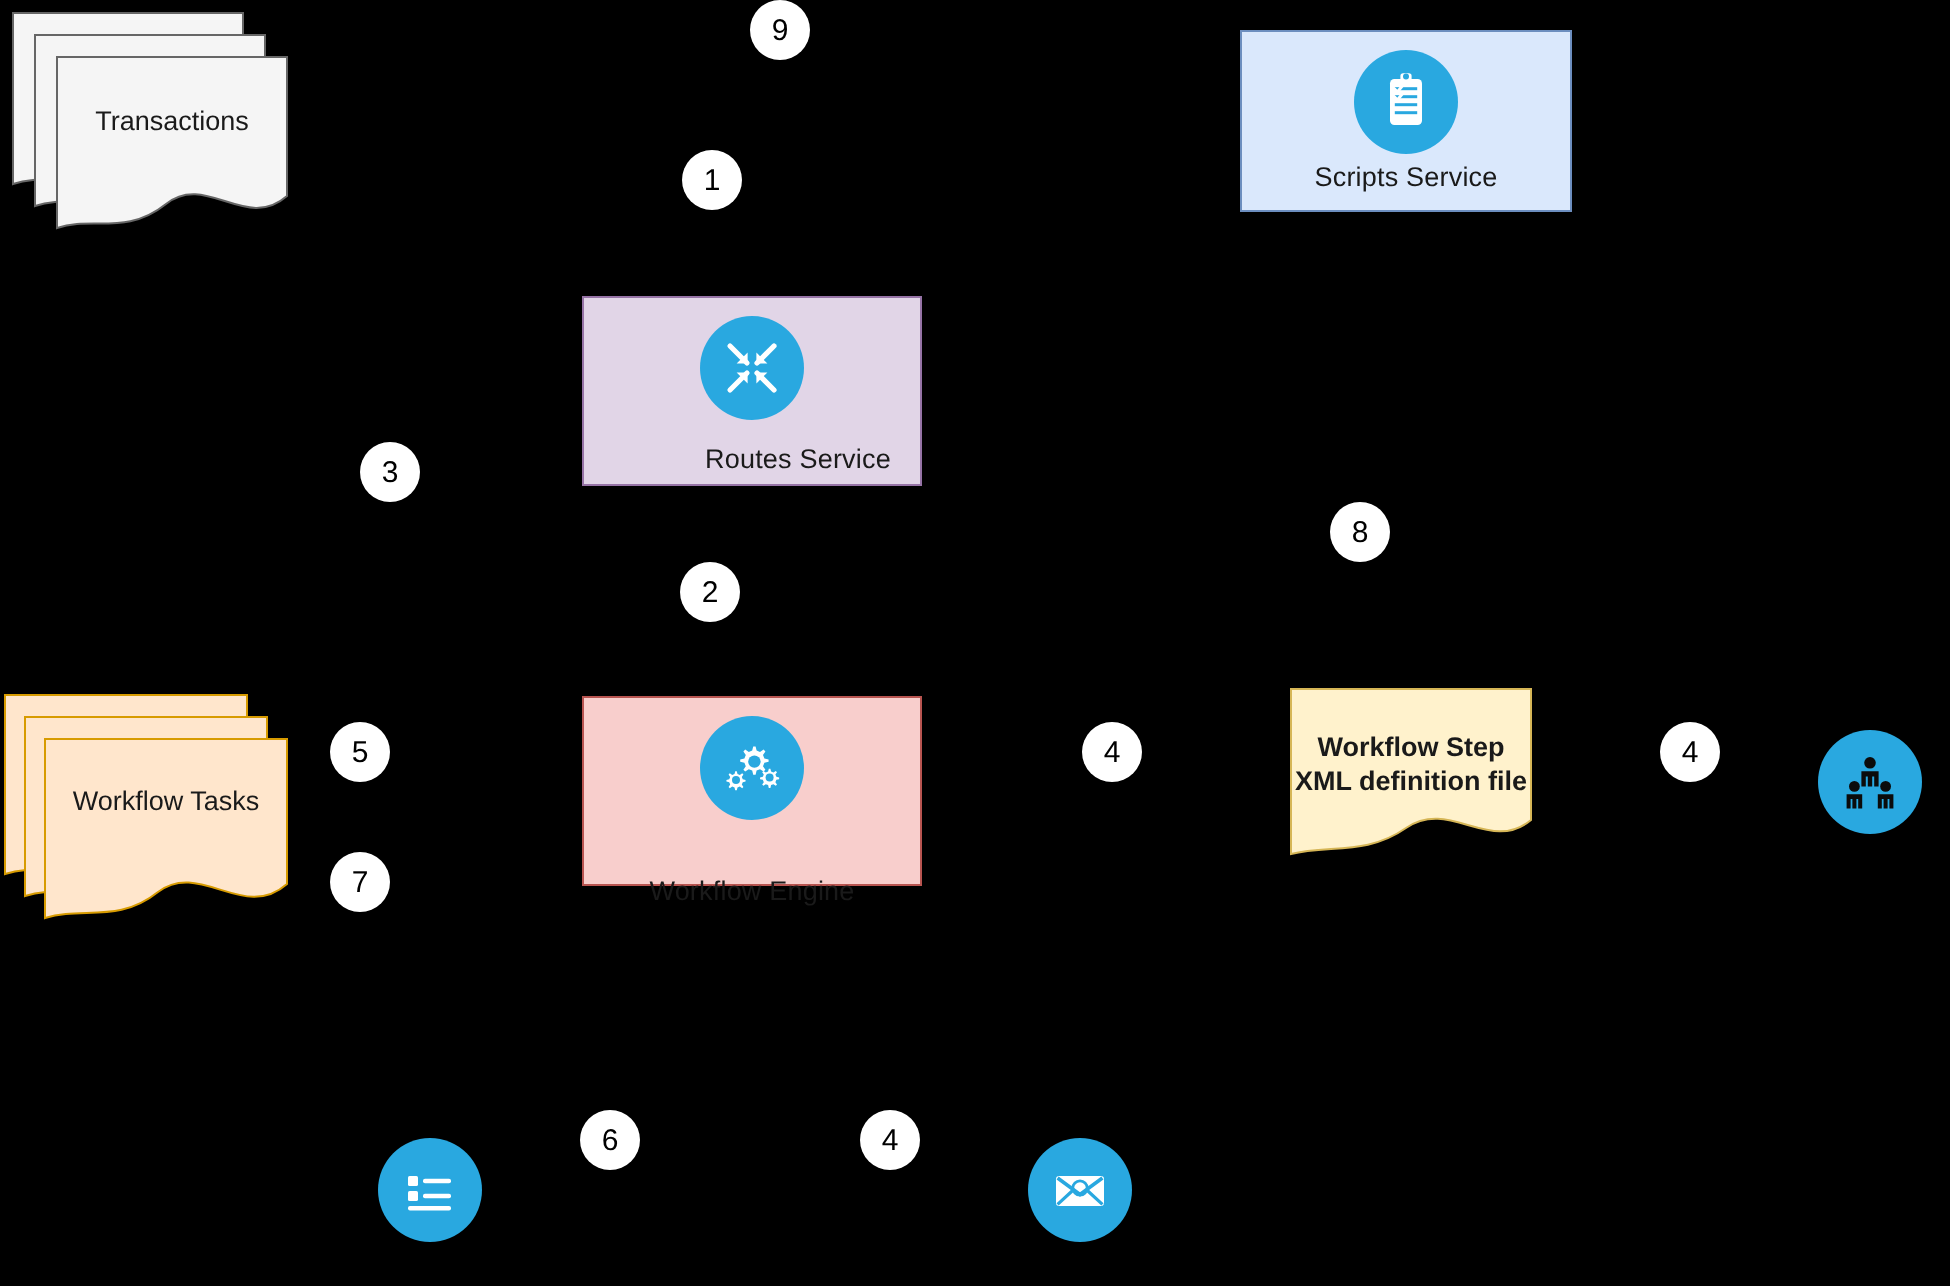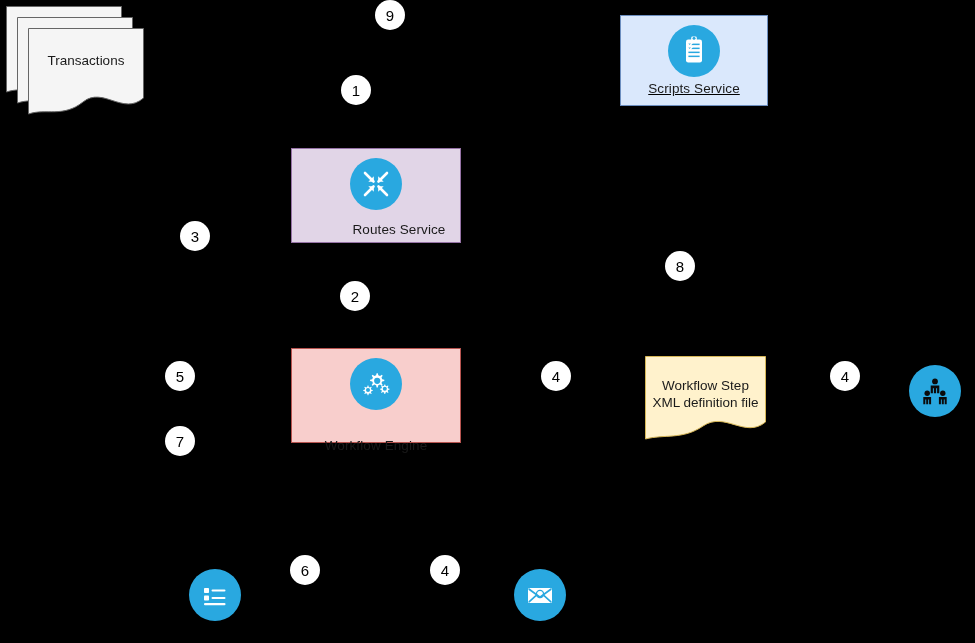--- a/index.html
+++ b/index.html
@@ -111,21 +111,21 @@
       </svg>
     </div>
     <div class="doc-sheet" style="left:22px; top:22px;">
       <svg width="116" height="92" viewBox="0 0 116 92">
         <path d="M0.5,0.5 H115.5 V70 C95,88 75,58 55,74 C35,90 18,80 0.5,86 Z" fill="#f5f5f5" stroke="#666666" stroke-width="1"></path>
       </svg>
     </div>
     <div class="doc-text" style="left:22px; top:46px; width:116px;">Transactions</div>
   </div>
 
-  <div class="node svc-box" style="left:620px; top:15px; width:148px; height:91px; background:#dae8fc; border-color:#6c8ebf;text-decoration:underline;">
+  <div class="node svc-box" style="left:620px; top:15px; width:166px; height:91px; background:#dae8fc; border-color:#6c8ebf;">
     <div class="icon-badge">
       <svg width="34" height="34" viewBox="0 0 34 34">
         <rect x="9" y="5.5" width="16" height="23" rx="2.2" fill="#ffffff"></rect>
         <rect x="14.2" y="2.6" width="5.6" height="4.6" rx="1.4" fill="#ffffff"></rect>
         <circle cx="17" cy="4.2" r="1.5" fill="#29a8e0"></circle>
         <rect x="11.4" y="9.6" width="11.2" height="1.5" fill="#29a8e0"></rect>
         <rect x="11.4" y="13.6" width="11.2" height="1.5" fill="#29a8e0"></rect>
         <rect x="11.4" y="17.6" width="11.2" height="1.5" fill="#29a8e0"></rect>
         <rect x="11.4" y="21.6" width="11.2" height="1.5" fill="#29a8e0"></rect>
         <path d="M11.2,10.4 l1.5,1.6 l2.5,-3.1" stroke="#ffffff" stroke-width="1.5" fill="none" stroke-linecap="round"></path>
@@ -164,22 +164,40 @@
           <path d="M26.4,18.4 l0.8,0 l0.35,1.4 l1.15,0.48 l1.2,-0.8 l0.6,0.6 l-0.8,1.2 l0.48,1.15 l1.4,0.35 l0,0.8 l-1.4,0.35 l-0.48,1.15 l0.8,1.2 l-0.6,0.6 l-1.2,-0.8 l-1.15,0.48 l-0.35,1.4 l-0.8,0 l-0.35,-1.4 l-1.15,-0.48 l-1.2,0.8 l-0.6,-0.6 l0.8,-1.2 l-0.48,-1.15 l-1.4,-0.35 l0,-0.8 l1.4,-0.35 l0.48,-1.15 l-0.8,-1.2 l0.6,-0.6 l1.2,0.8 l1.15,-0.48 Z"></path>
           <circle cx="26.8" cy="22.8" r="2.0" fill="#29a8e0"></circle>
           <path d="M9.6,19.6 l0.8,0 l0.35,1.4 l1.15,0.48 l1.2,-0.8 l0.6,0.6 l-0.8,1.2 l0.48,1.15 l1.4,0.35 l0,0.8 l-1.4,0.35 l-0.48,1.15 l0.8,1.2 l-0.6,0.6 l-1.2,-0.8 l-1.15,0.48 l-0.35,1.4 l-0.8,0 l-0.35,-1.4 l-1.15,-0.48 l-1.2,0.8 l-0.6,-0.6 l0.8,-1.2 l-0.48,-1.15 l-1.4,-0.35 l0,-0.8 l1.4,-0.35 l0.48,-1.15 l-0.8,-1.2 l0.6,-0.6 l1.2,0.8 l1.15,-0.48 Z"></path>
           <circle cx="10" cy="24" r="2.0" fill="#29a8e0"></circle>
         </g>
       </svg>
     </div>
     <div class="svc-label" style="margin-top:28px;">Workflow Engine</div>
   </div>
 
-
-  <div class="doc-stack" style="left:645px; top:356px; width:121px; height:88px;">
+  <div class="doc-stack" style="left:2px; top:347px; width:142px; height:106px;">
+    <div class="doc-sheet" style="left:0px; top:0px;">
+      <svg width="122" height="96" viewBox="0 0 122 96">
+        <path d="M0.5,0.5 H121.5 V73 C100,92 78,61 57,77 C37,93 19,84 0.5,90 Z" fill="#ffe6cc" stroke="#d79b00" stroke-width="1"></path>
+      </svg>
+    </div>
+    <div class="doc-sheet" style="left:10px; top:11px;">
+      <svg width="122" height="96" viewBox="0 0 122 96">
+        <path d="M0.5,0.5 H121.5 V73 C100,92 78,61 57,77 C37,93 19,84 0.5,90 Z" fill="#ffe6cc" stroke="#d79b00" stroke-width="1"></path>
+      </svg>
+    </div>
+    <div class="doc-sheet" style="left:20px; top:22px;">
+      <svg width="122" height="96" viewBox="0 0 122 96">
+        <path d="M0.5,0.5 H121.5 V73 C100,92 78,61 57,77 C37,93 19,84 0.5,90 Z" fill="#ffe6cc" stroke="#d79b00" stroke-width="1"></path>
+      </svg>
+    </div>
+    <div class="doc-text" style="left:20px; top:45px; width:122px;">Workflow Tasks</div>
+  </div>
+
+  <div class="doc-stack" style="left:645px; top:344px; width:121px; height:88px;font-weight:bold;">
     <div class="doc-sheet" style="left:0px; top:0px;">
       <svg width="121" height="88" viewBox="0 0 121 88">
         <path d="M0.5,0.5 H120.5 V66 C100,83 80,55 58,70 C38,84 19,78 0.5,83 Z" fill="#fff2cc" stroke="#d6b656" stroke-width="1"></path>
       </svg>
     </div>
     <div class="doc-text" style="left:0px; top:21px; width:121px;">Workflow Step</div>
     <div class="doc-text" style="left:0px; top:38px; width:121px;">XML definition file</div>
   </div>
 
   <div class="standalone-icon" style="left:909px; top:365px;">

